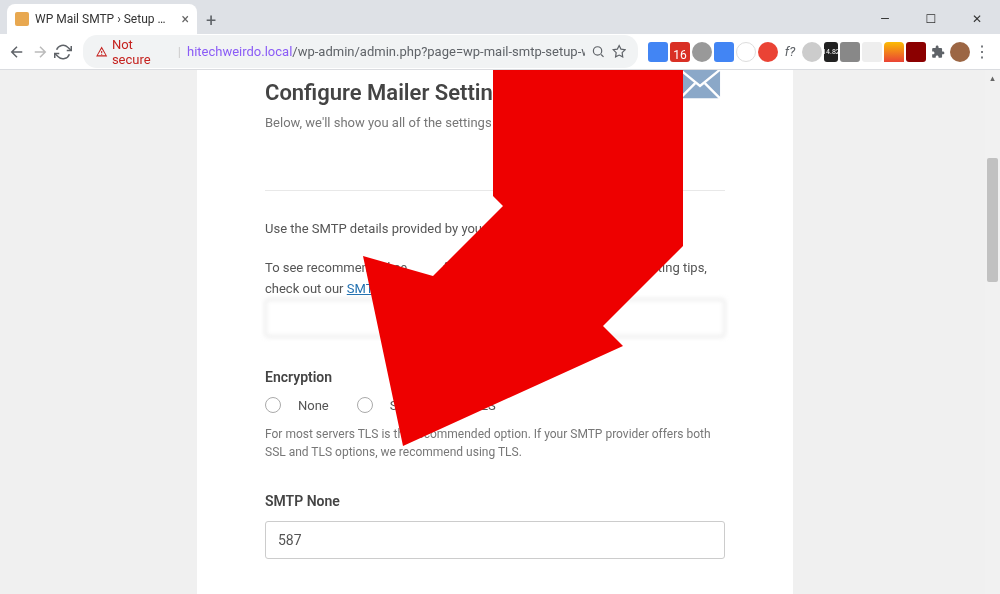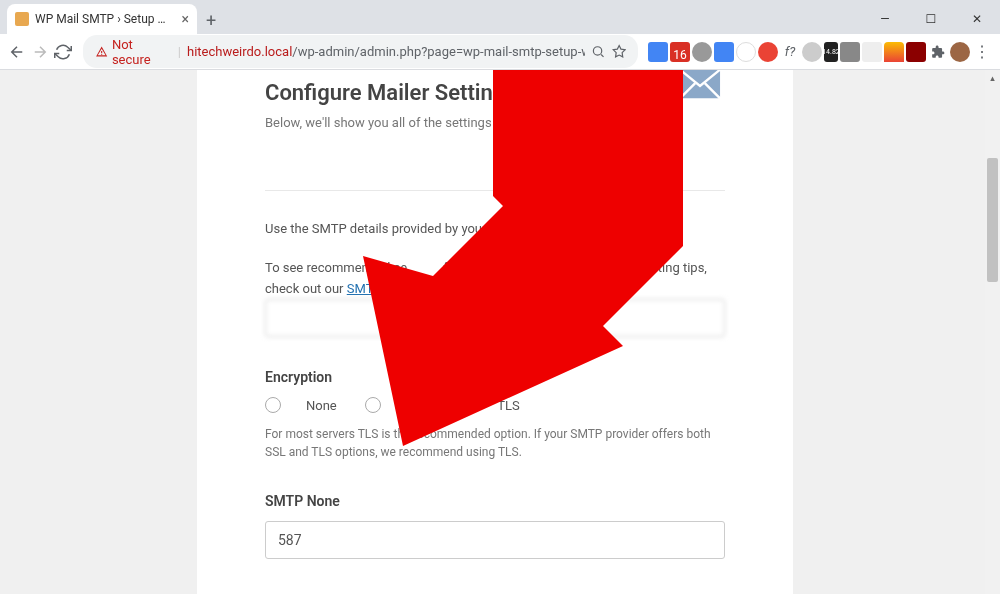--- a/index.html
+++ b/index.html
@@ -15,42 +15,42 @@
     .window-controls { margin-left: auto; display: flex; }
     .win-btn { width: 46px; height: 30px; display: flex; align-items: center; justify-content: center; font-size: 12px; cursor: pointer; color: #333; }
     
     .toolbar { background: #fff; height: 36px; border-bottom: 1px solid #dadce0; display: flex; align-items: center; padding: 0 8px; gap: 4px; }
     .nav-btn { width: 28px; height: 28px; display: flex; align-items: center; justify-content: center; color: #5f6368; border-radius: 50%; cursor: pointer; }
     .nav-btn.disabled { color: #bbb; }
     .nav-btn svg { width: 18px; height: 18px; }
     .address-bar { flex: 1; height: 33px; background: #f1f3f4; border-radius: 14px; display: flex; align-items: center; padding: 0 12px; gap: 6px; font-size: 13px; margin: 0 6px; }
     .not-secure { color: #c5221f; display: flex; align-items: center; gap: 4px; }
     .url-text { color: #5f6368; white-space: nowrap; overflow: hidden; }
-    .url-host { color: #b91c1c; }
+    .url-host { color: #8b5cf6; }
     .ext-icons { display: flex; gap: 2px; align-items: center; }
     .ext-icon { width: 20px; height: 20px; border-radius: 3px; flex-shrink: 0; }
     
     
     .viewport { position: relative; height: 524px; background: #f0f0f0; overflow: hidden; }
     .page { position: absolute; left: 197px; top: 0; width: 596px; background: #fff; min-height: 100%; padding: 0 0 0 0; }
     .content-area { padding: 10px 68px 40px 68px; }
     .page-title { font-size: 22px; font-weight: 600; color: #444; margin-top: 0; }
     .subtitle { font-size: 13px; color: #777; margin-top: 10px; }
     .mail-icon { position: absolute; right: 72px; top: -2px; width: 42px; height: 32px; }
     
     .section-divider { border-top: 1px solid #e8e8e8; margin: 60px 0 28px 0; }
     .help-text { font-size: 13px; color: #555; line-height: 1.6; }
     .help-text a { color: #2271b1; text-decoration: underline; }
     
     .field-label { font-size: 14px; font-weight: 600; color: #444; margin-top: 32px; margin-bottom: 12px; }
     .text-input { width: 100%; height: 38px; border: 1px solid #ccc; border-radius: 3px; padding: 0 12px; font-size: 14px; color: #555; }
     .text-input.blurred { color: #ddd; filter: blur(2px); }
     
     .radio-group { display: flex; gap: 28px; margin-top: 6px; }
-    .radio-item { display: flex; align-items: center; gap: 25px; font-size: 13px; color: #555; cursor: pointer; }
+    .radio-item { display: flex; align-items: center; gap: 17px; font-size: 13px; color: #555; cursor: pointer; }
     .radio-circle { width: 16px; height: 16px; border: 1px solid #aaa; border-radius: 50%; display: flex; align-items: center; justify-content: center; background: #fff; }
     .radio-circle.selected { border-color: #0073aa; }
     .radio-circle.selected::after { content: ''; width: 8px; height: 8px; background: #0073aa; border-radius: 50%; }
     .field-help { font-size: 12px; color: #777; margin-top: 12px; line-height: 1.5; }
     
     
     .red-arrow { position: absolute; left: 333px; top: -14px; pointer-events: none; z-index: 10; }
     
     
     .scrollbar-track { position: absolute; right: 0; top: 0; width: 15px; height: 524px; background: #f1f1f1; }

